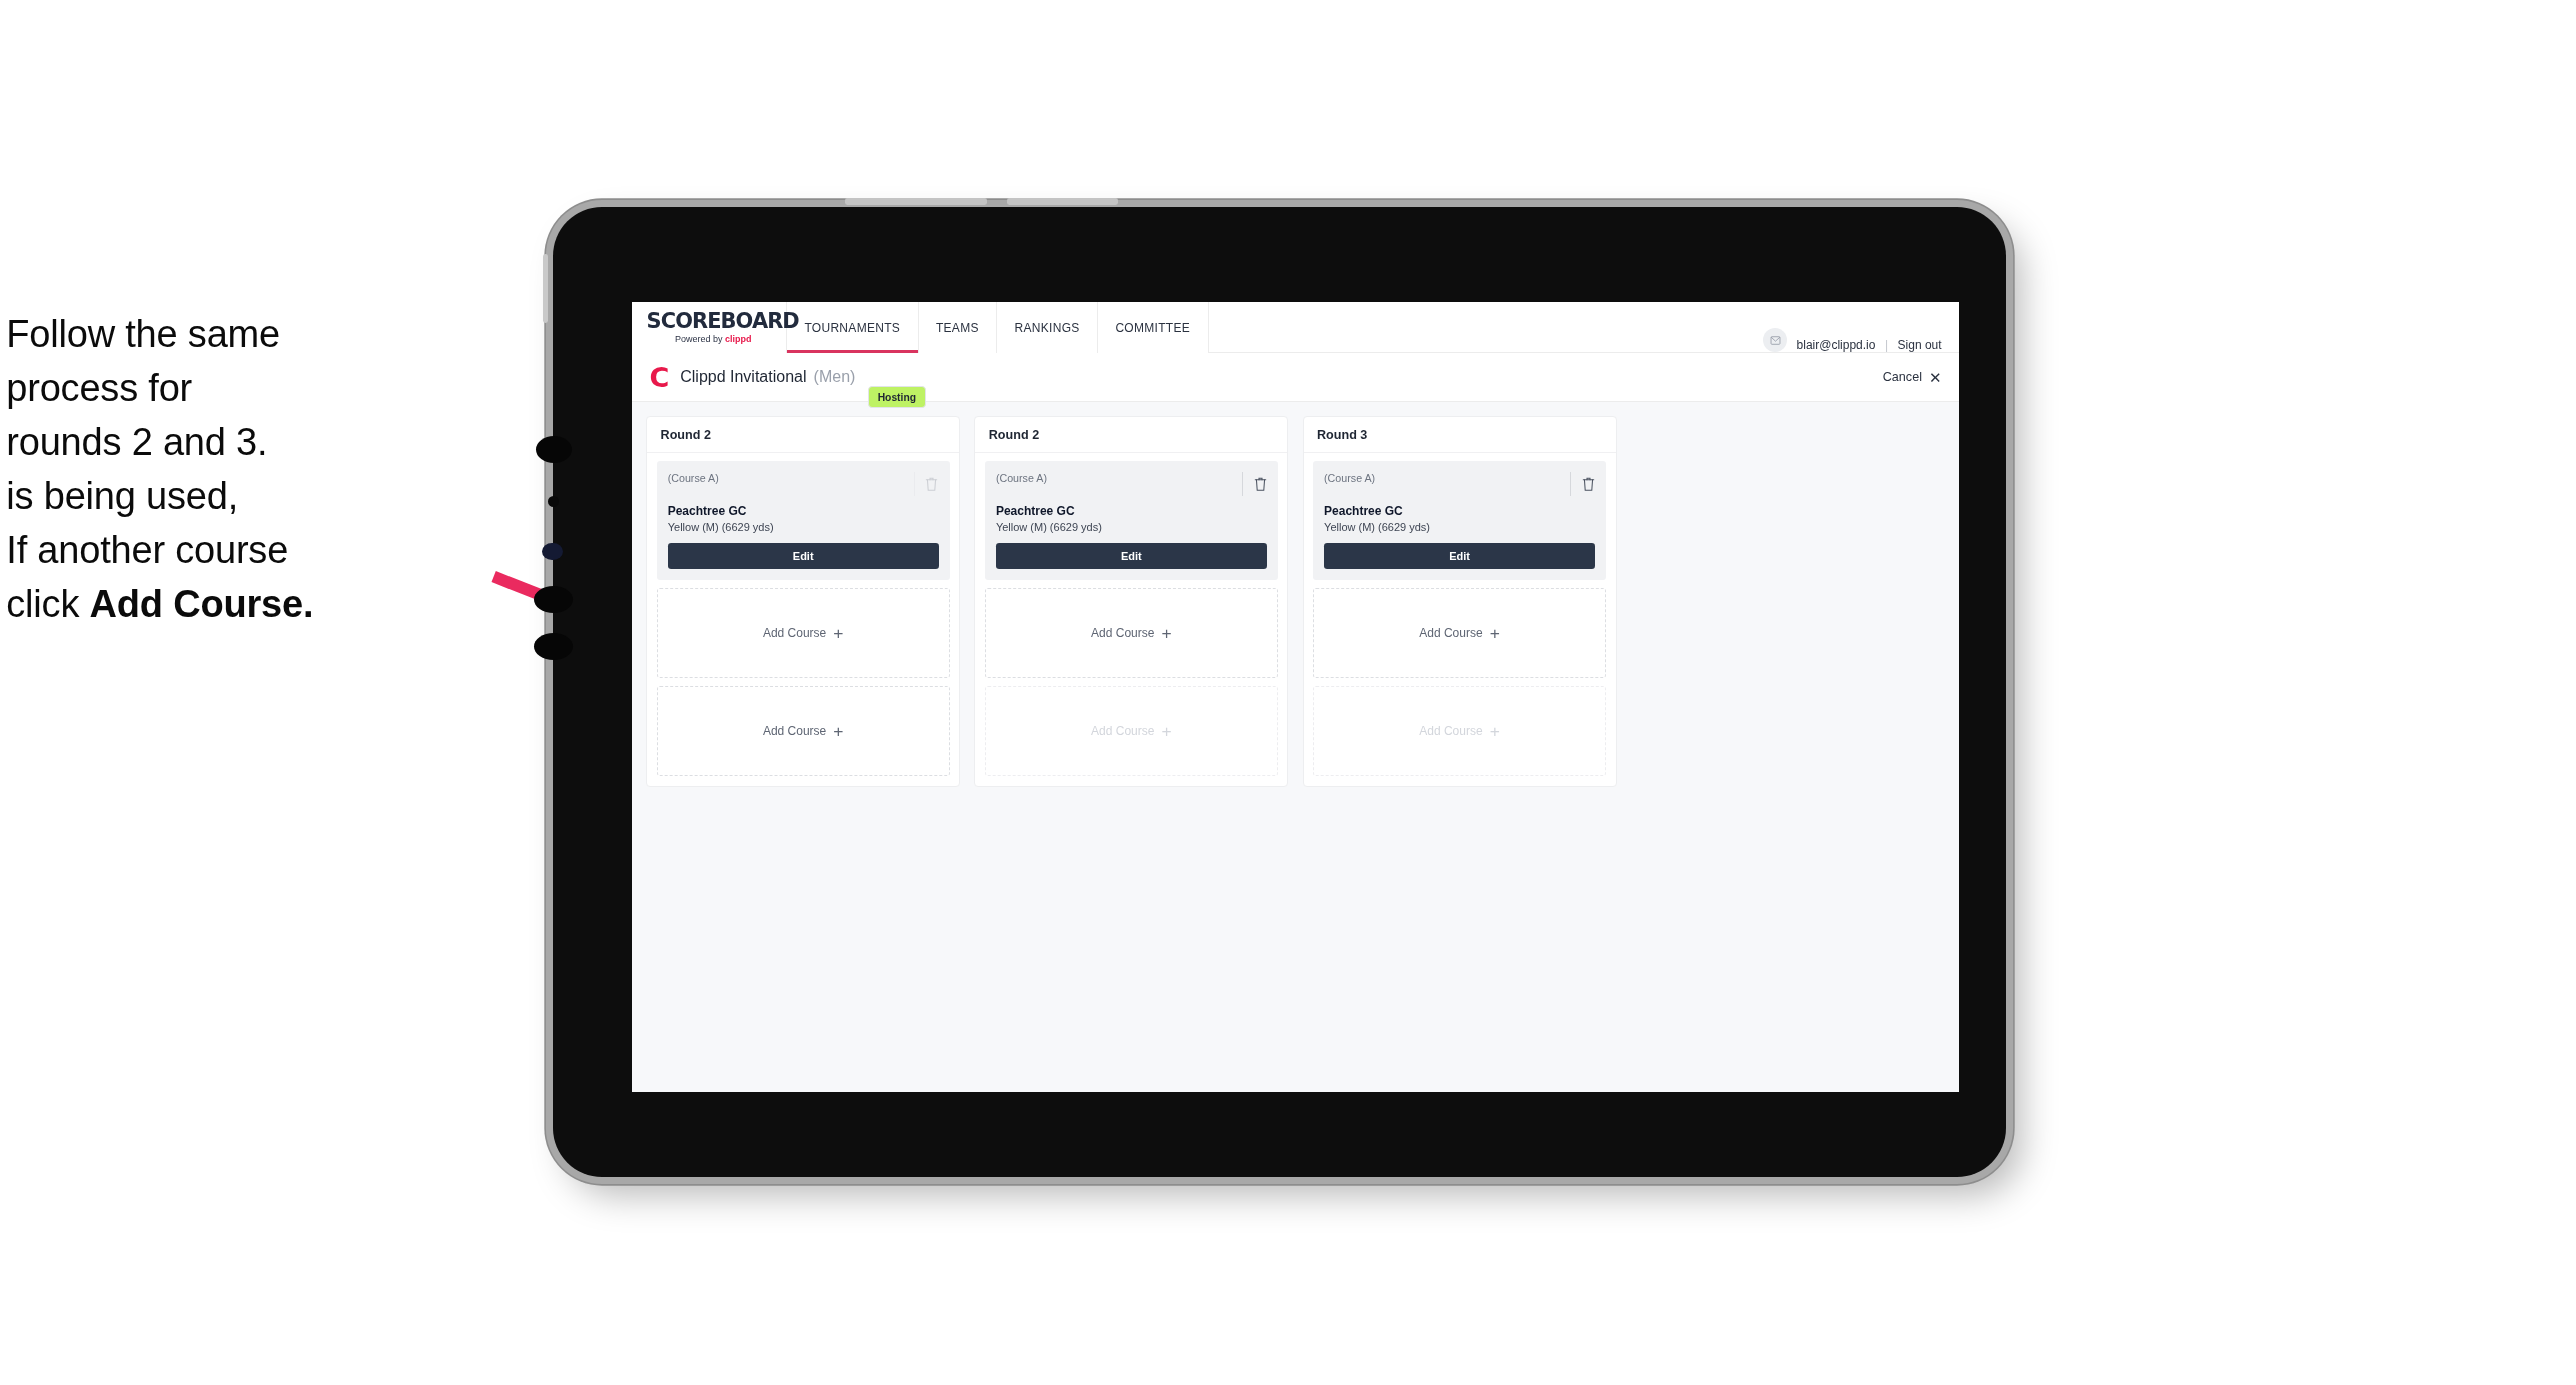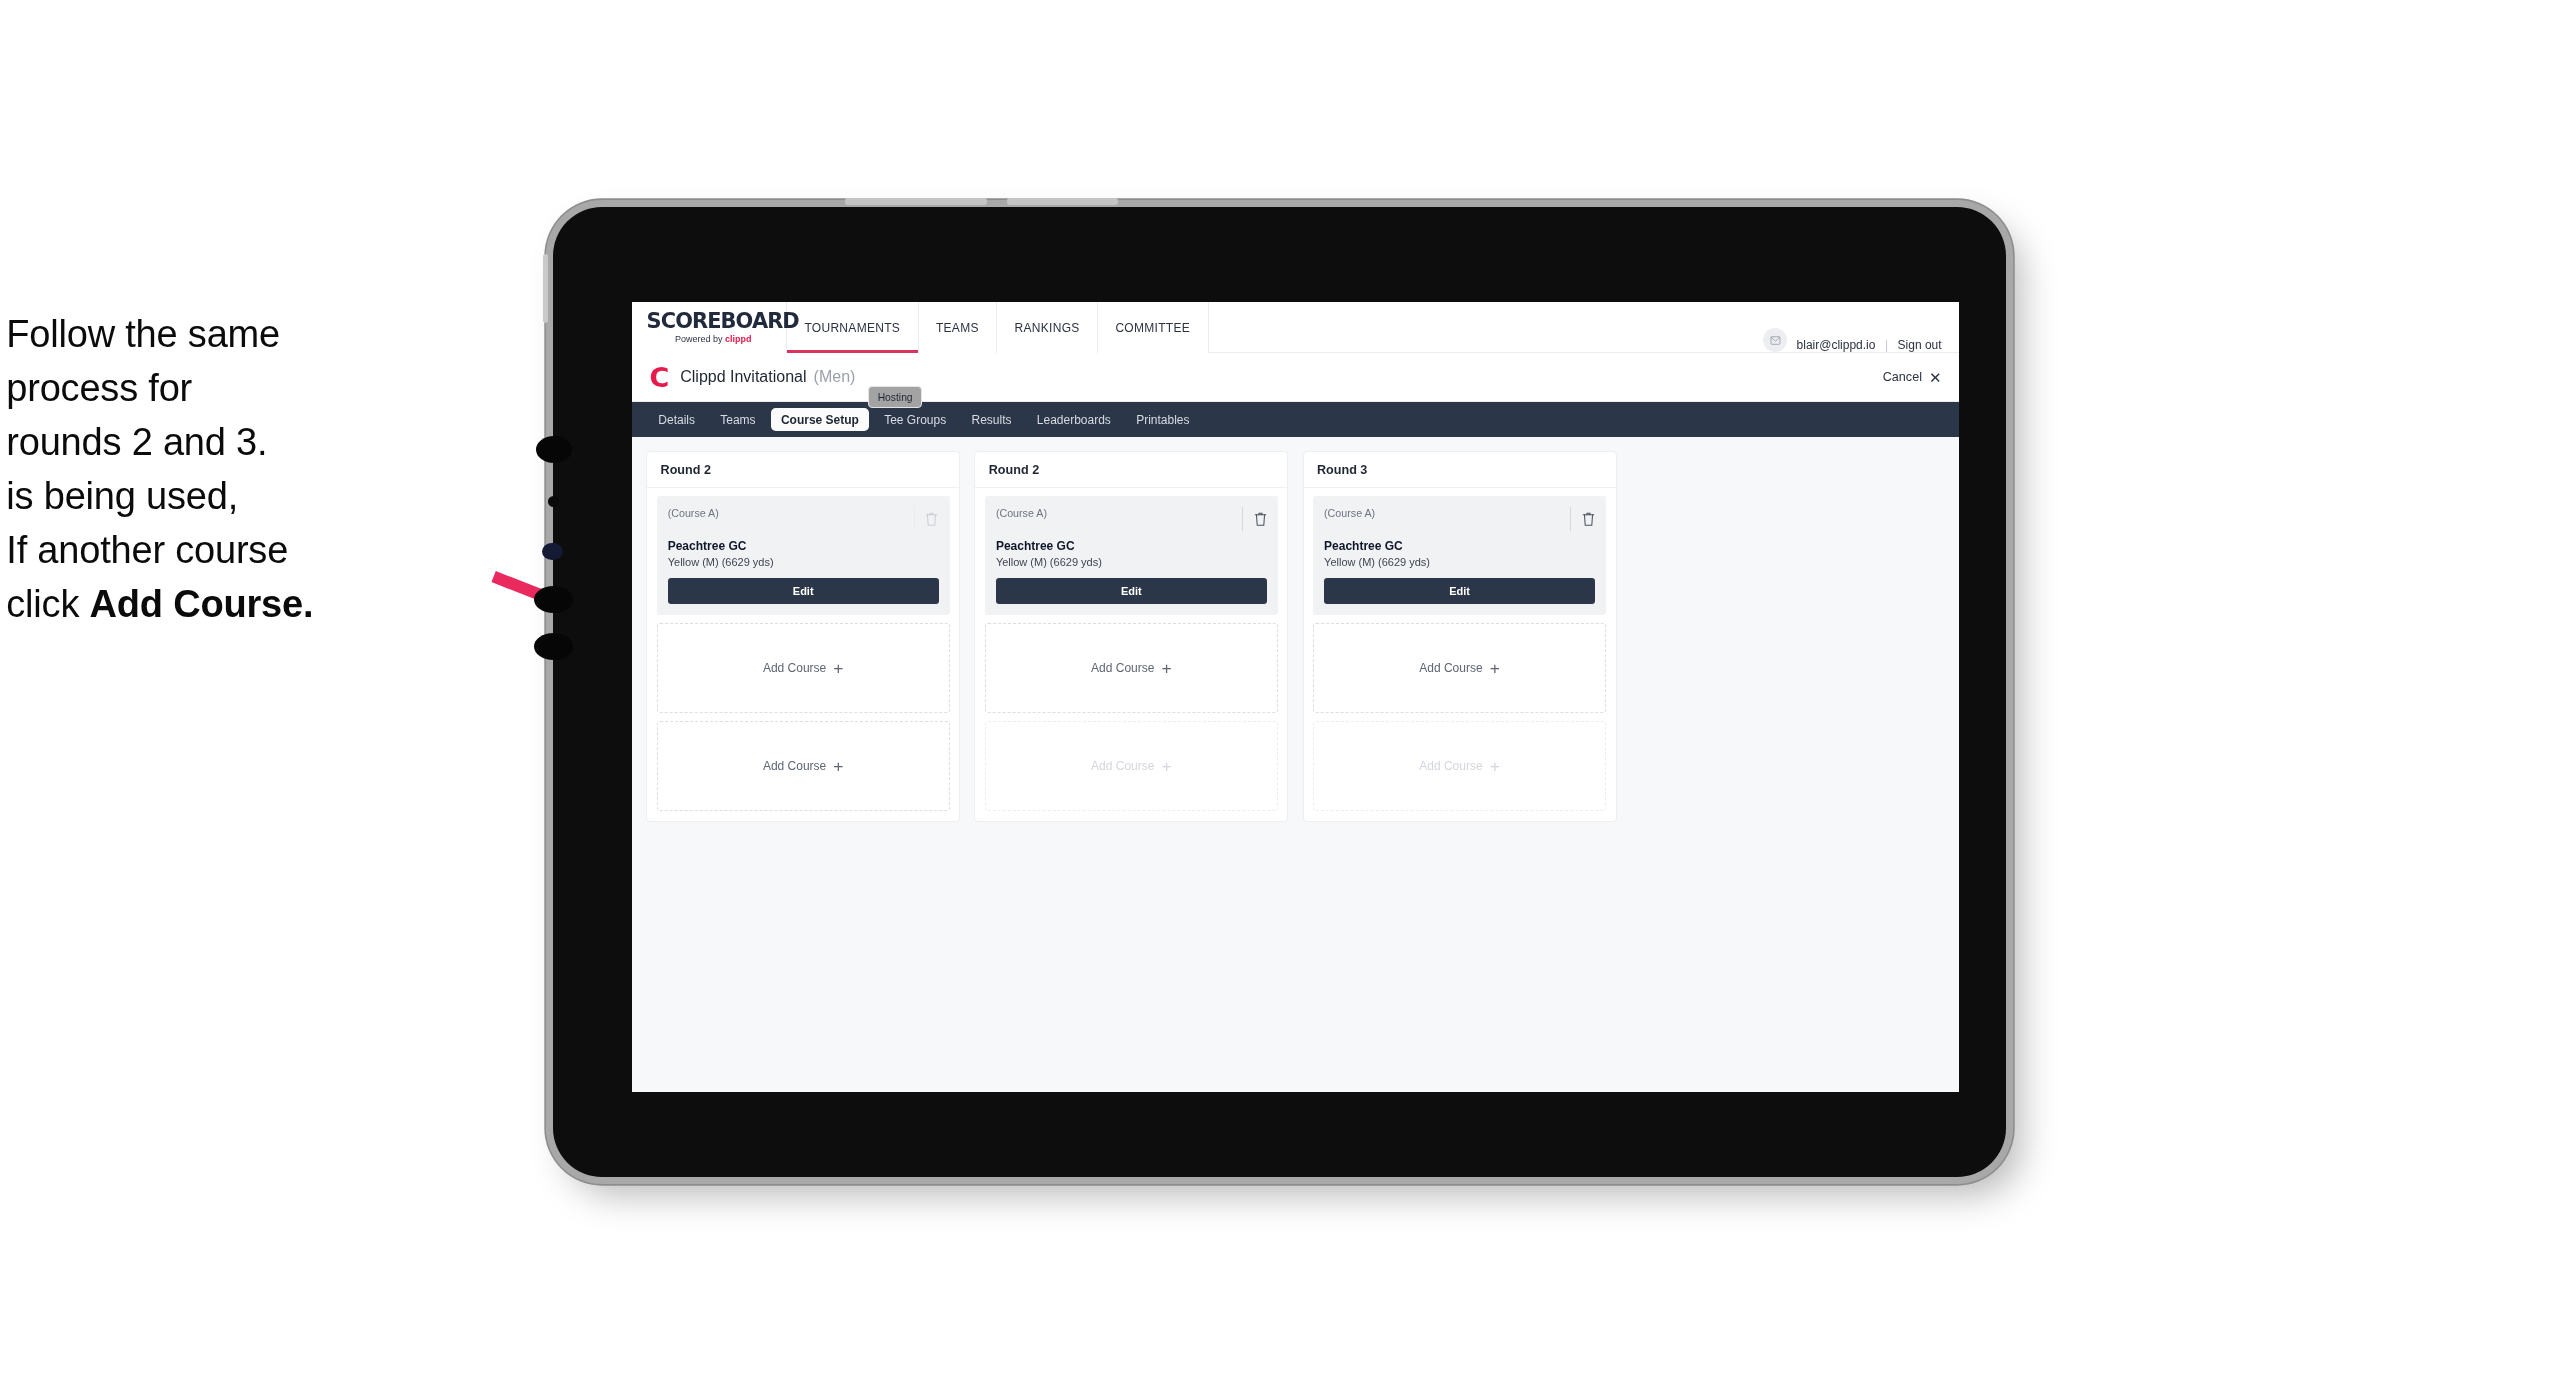--- a/index.html
+++ b/index.html
@@ -57,21 +57,21 @@
   #topnav-right{display:flex;align-items:flex-end;gap:9.5px;padding:0 17.4px;font-size:12px;color:#2b3240;border-bottom:0.8px solid #ececec;}
   #avatar{width:24px;height:24px;border-radius:50%;background:#eceef1;display:flex;align-items:center;justify-content:center;color:#9aa0ab;font-size:10.3px;}
   #topnav-right .sep{color:#c4c8ce;}
   #sign-out{color:#2b3240;}
 
   
   #titlebar{height:49px;background:#fff;display:flex;align-items:center;padding:0 17.4px;border-bottom:0.8px solid #ececec;box-sizing:border-box;}
   #clippd-mark{font-size:27px;font-weight:bold;color:#e8194b;line-height:1;font-family:"DejaVu Sans",sans-serif;margin-right:11px;}
   #tourn-name{font-size:16px;color:#1f2633;}
   #tourn-gender{font-size:16px;color:#9aa0ab;margin-left:7.1px;}
-  #hosting-badge{margin-left:12.6px;border:0.8px solid #e2e4e8;border-radius:4px;padding:4.7px 8.7px;font-size:10.3px;font-weight:normal;color:#1f2633;background:#a3a3a3;margin-top:40px;}
+  #hosting-badge{margin-left:12.6px;border:0.8px solid #e2e4e8;border-radius:4px;padding:4.7px 8.7px;font-size:10.3px;font-weight:bold;color:#1f2633;background:#bef264;margin-top:40px;}
   #titlebar-spacer{flex:1;}
   #cancel-btn{display:flex;align-items:center;gap:7.1px;font-size:12.6px;color:#2b3240;}
   #cancel-x{font-size:15px;line-height:1;}
 
   
   #tabbar{height:35px;background:#2b3648;display:flex;align-items:center;padding:0 16px;gap:4.7px;box-sizing:border-box;}
   .tab{font-size:12px;color:#d8dbe2;padding:4.7px 10.3px;border-radius:4.7px;}
   .tab.active{background:#fbfbfc;color:#1f2633;font-weight:bold;}
 
   
@@ -169,29 +169,20 @@
       <div id="tourn-name">Clippd Invitational</div>
       <div id="tourn-gender">(Men)</div>
       <div id="hosting-badge">Hosting</div>
       <div id="titlebar-spacer"></div>
       <div id="cancel-btn">
         <span>Cancel</span>
         <span id="cancel-x">✕</span>
       </div>
     </div>
 
-    <div id="tabbar">
-      <div class="tab">Details</div>
-      <div class="tab">Teams</div>
-      <div class="tab active">Course Setup</div>
-      <div class="tab">Tee Groups</div>
-      <div class="tab">Results</div>
-      <div class="tab">Leaderboards</div>
-      <div class="tab">Printables</div>
-    </div>
 
     <div id="content">
 
       <div class="round-col">
         <div class="round-head">Round 2</div>
         <div class="round-body">
           <div class="course-card">
             <div class="course-sub">(Course A)</div>
             <div class="course-name">Peachtree GC</div>
             <div class="course-tee">Yellow (M) (6629 yds)</div>

